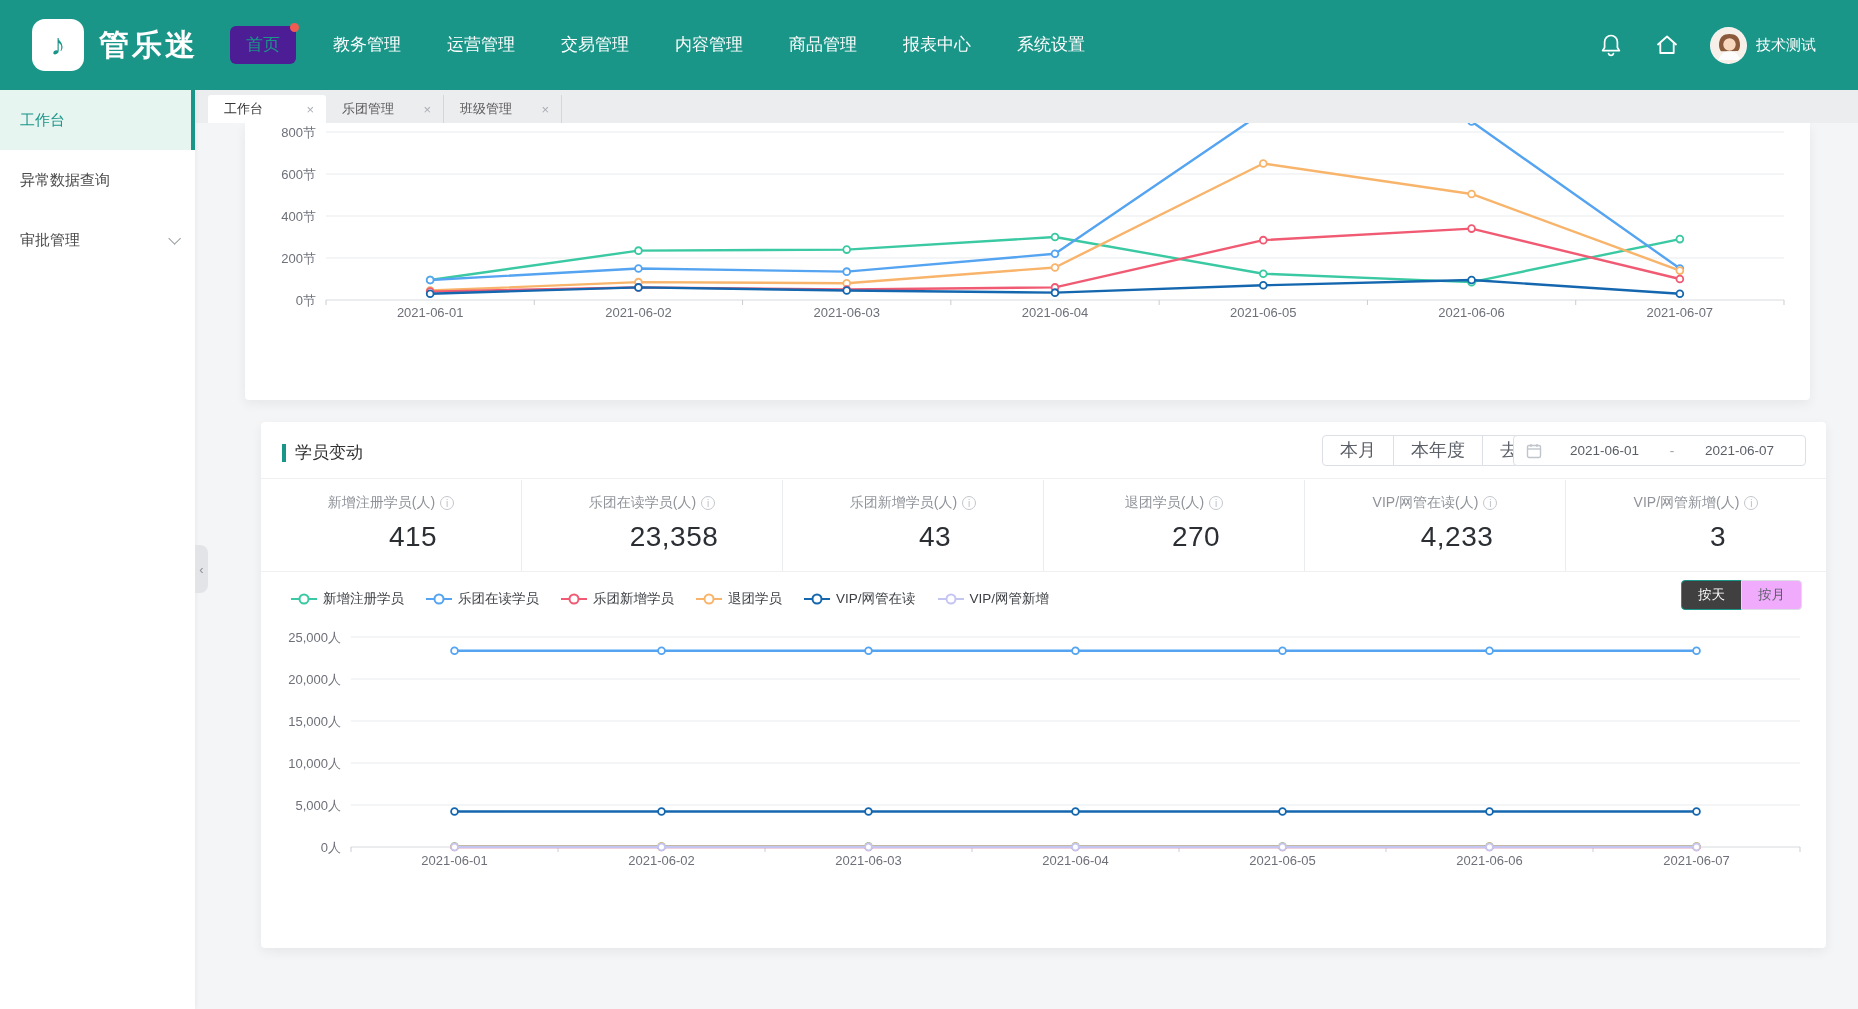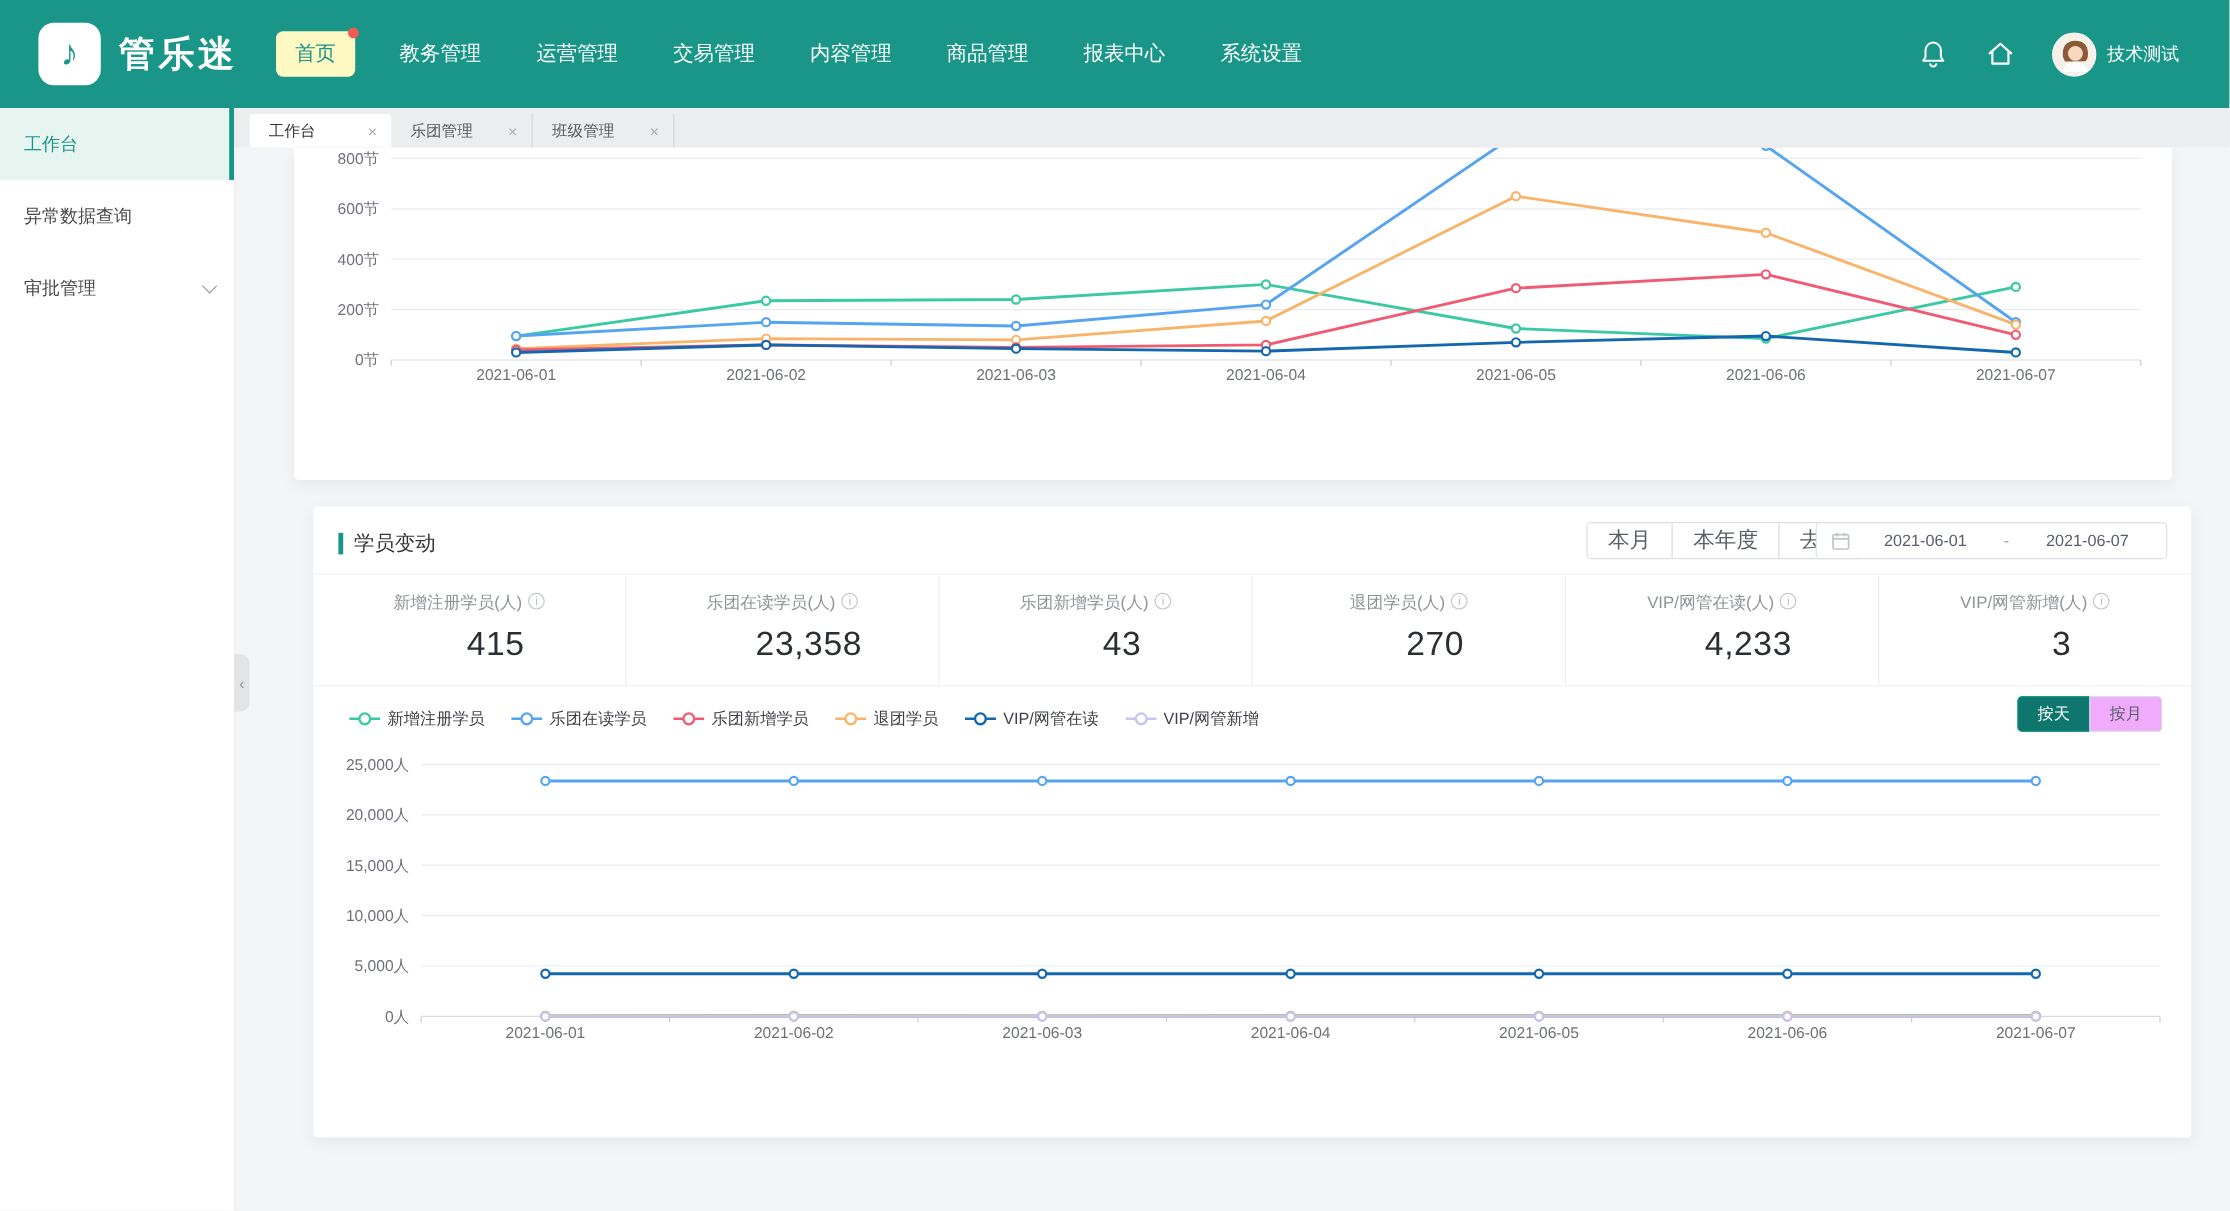--- a/index.html
+++ b/index.html
@@ -7,21 +7,21 @@
   body { font-family:"Liberation Sans","DejaVu Sans",sans-serif; background:#f4f5f7; position:relative; }
 
   
   .navbar { position:absolute; left:0; top:0; width:1858px; height:90px; background:#1A9689; display:flex; align-items:center; z-index:30; }
   .logo { display:flex; align-items:center; margin-left:32px; cursor:pointer; }
   .logo-icon { width:52px; height:52px; background:#fff; border-radius:13px; display:flex; align-items:center; justify-content:center; }
   .logo-icon span { color:#1A9689; font-size:30px; font-weight:bold; line-height:1; }
   .logo-text { color:#fff; font-size:30px; font-weight:700; letter-spacing:3px; margin-left:15px; }
   .nav-items { display:flex; align-items:center; margin-left:28px; }
   .nav-item { position:relative; color:#fff; font-size:17px; height:38px; line-height:38px; padding:0 23px; cursor:pointer; white-space:nowrap; }
-  .nav-item.active { background:#fef9c3; color:#1A9689; border-radius:6px; padding:0 16px; margin:0 14px 0 4px; font-weight:500; }
+  .nav-item.active { background:#4c1d95; color:#1A9689; border-radius:6px; padding:0 16px; margin:0 14px 0 4px; font-weight:500; }
   .nav-badge { position:absolute; top:-3px; right:-3px; width:9px; height:9px; border-radius:50%; background:#F15B50; }
   .nav-right { margin-left:auto; display:flex; align-items:center; margin-right:42px; }
   .nav-icon { width:26px; height:26px; margin-left:30px; cursor:pointer; display:flex; align-items:center; justify-content:center; }
   .avatar { width:37px; height:37px; border-radius:50%; background:#f3ece4; margin-left:30px; overflow:hidden; border:1px solid rgba(255,255,255,.6); cursor:pointer; }
   .user-name { color:#fff; font-size:15px; margin-left:9px; cursor:pointer; }
 
   
   .sidebar { position:absolute; left:0; top:90px; width:195px; height:919px; background:#fff; box-shadow:1px 0 4px rgba(0,0,0,.05); z-index:20; }
   .side-item { height:60px; display:flex; align-items:center; padding:0 18px 0 20px; font-size:15px; color:#4a4a4a; cursor:pointer; position:relative; }
   .side-item.active { color:#1A9689; background:#E7F5F1; }
@@ -54,32 +54,32 @@
   .rbtn:last-child { border-radius:0 4px 4px 0; }
   .datebox { position:absolute; top:13px; left:1252px; width:293px; height:31px; border:1px solid #dcdfe6; border-radius:4px; background:#fff; display:flex; align-items:center; font-size:13.5px; color:#5a5e66; cursor:pointer; }
   .datebox .cal { margin:0 10px 0 12px; display:flex; }
   .date-val { width:105px; text-align:center; }
   .date-sep { color:#9aa0a6; width:30px; text-align:center; }
 
   
   .stats { position:absolute; left:0; top:58px; width:100%; height:92px; display:flex; border-bottom:1px solid #f0f0f2; }
   .stat { flex:1; text-align:center; padding-top:14px; border-right:1px solid #eaedf0; }
   .stat:last-child { border-right:none; }
-  .stat-label { font-size:14px; color:#8f9399; display:flex; justify-content:center; }
+  .stat-label { font-size:14px; color:#8f9399; display:flex; align-items:center; justify-content:center; }
   .info-ic { display:inline-block; width:14px; height:14px; border:1px solid #c3c7cc; border-radius:50%; color:#b9bec4; font-size:10px; line-height:13px; text-align:center; margin-left:5px; cursor:pointer; font-style:normal; }
   .stat-value { font-size:28px; color:#2b2f33; margin-top:9px; font-weight:500; letter-spacing:.5px;padding-left:44px; }
 
   
   .legend { position:absolute; left:30px; top:168px; display:flex; align-items:center; }
   .lg-item { display:flex; align-items:center; margin-right:22px; cursor:pointer; }
   .lg-item svg { display:block; }
   .lg-label { font-size:13.5px; color:#3c3f43; margin-left:6px; }
   .modes { position:absolute; top:158px; left:1420px; display:flex; }
   .mbtn { height:30px; line-height:28px; padding:0 16px; border:1px solid #dcdfe6; background:#f0abfc; color:#5a5e66; font-size:13.5px; cursor:pointer; }
-  .mbtn.active { background:#0f766e; border-color:#1A9689; color:#fff;text-align:right; }
+  .mbtn.active { background:#404040; border-color:#1A9689; color:#fff;text-align:right; }
   .mbtn:first-child { border-radius:4px 0 0 4px; }
   .mbtn:last-child { border-radius:0 4px 4px 0; margin-left:-1px; }
 </style>
 </head>
 <body>
 
 <div class="navbar">
   <div class="logo">
     <div class="logo-icon">
         <span>♪</span>

